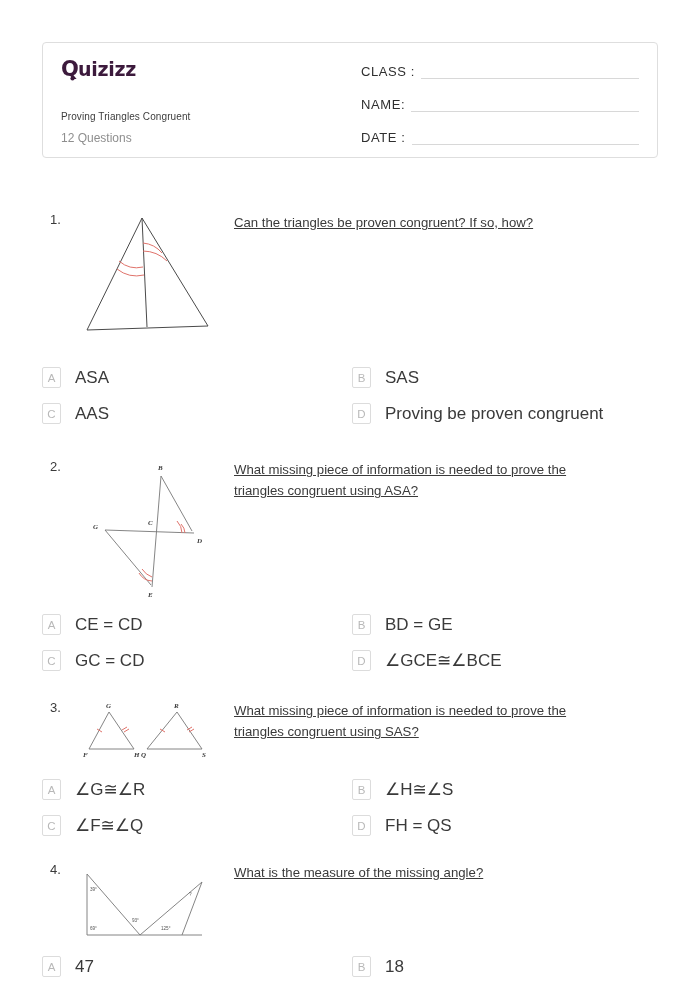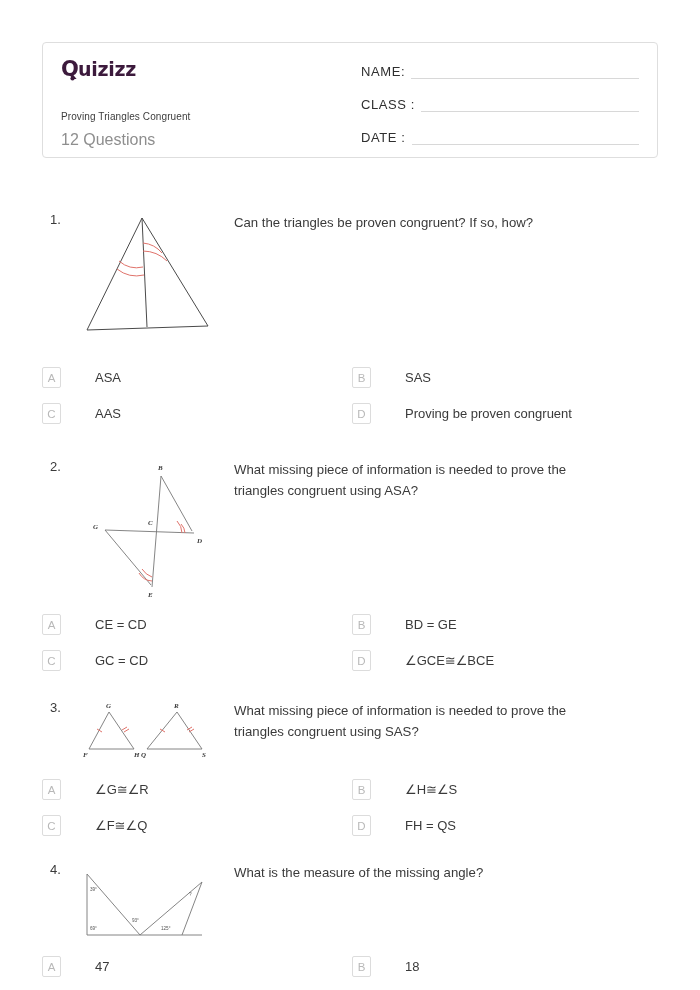--- a/index.html
+++ b/index.html
@@ -55,21 +55,21 @@
     top: 68px;
     font-size: 10px;
     color: #3d3d3d;
     letter-spacing: 0.1px;
     white-space: nowrap;
   }
   .quiz-count {
     position: absolute;
     left: 18px;
     top: 88px;
-    font-size: 16px;
+    font-size: 12px;
     color: #8e8e8e;
   }
   .header-right {
     flex: 1;
     box-sizing: border-box;
     padding: 16px 18px 0 8px;
   }
   .field-row {
     display: flex;
     align-items: flex-end;
@@ -109,20 +109,21 @@
     top: 0;
   }
   .q-text {
     position: absolute;
     left: 192px;
     top: 0px;
     width: 360px;
     font-size: 13.2px;
     line-height: 21px;
     color: #3a3a3a;
+    text-decoration: underline;
   }
 
   .options {
     position: absolute;
     left: 0;
     width: 616px;
   }
   .opt {
     position: absolute;
     display: flex;
@@ -136,22 +137,22 @@
     border-radius: 2px;
     color: #b8b8b8;
     font-size: 11.5px;
     display: flex;
     align-items: center;
     justify-content: center;
     box-sizing: border-box;
     flex: 0 0 auto;
   }
   .opt-text {
-    margin-left: 34px;
-    font-size: 13px;
+    margin-left: 14px;
+    font-size: 17px;
     color: #3a3a3a;
     white-space: nowrap;
   }
   .opt-a { left: 0px;   top: 0px; }
   .opt-b { left: 310px; top: 0px; }
   .opt-c { left: 0px;   top: 36px; }
   .opt-d { left: 310px; top: 36px; }
 
   svg { display: block; overflow: visible; }
   .fig-line { stroke: #4a4a4a; stroke-width: 1; fill: none; }
@@ -184,25 +185,25 @@
           <circle cx="11.5" cy="21.5" r="2.1" fill="#3c1a3c"></circle>
           <text x="17" y="19" font-family="DejaVu Sans, sans-serif" font-size="19" font-weight="bold" fill="#3c1a3c" letter-spacing="-0.3">uizizz</text>
         </svg>
       </div>
       <div class="quiz-title">Proving Triangles Congruent</div>
       <div class="quiz-count">12 Questions</div>
     </div>
 
     <div class="header-right">
       <div class="field-row">
+        <span class="field-label">CLASS :</span>
+        <span class="field-line"></span>
+      </div>
+      <div class="field-row">
         <span class="field-label">NAME:</span>
-        <span class="field-line"></span>
-      </div>
-      <div class="field-row">
-        <span class="field-label">CLASS :</span>
         <span class="field-line"></span>
       </div>
       <div class="field-row">
         <span class="field-label">DATE  :</span>
         <span class="field-line"></span>
       </div>
     </div>
 
   </div>
 

